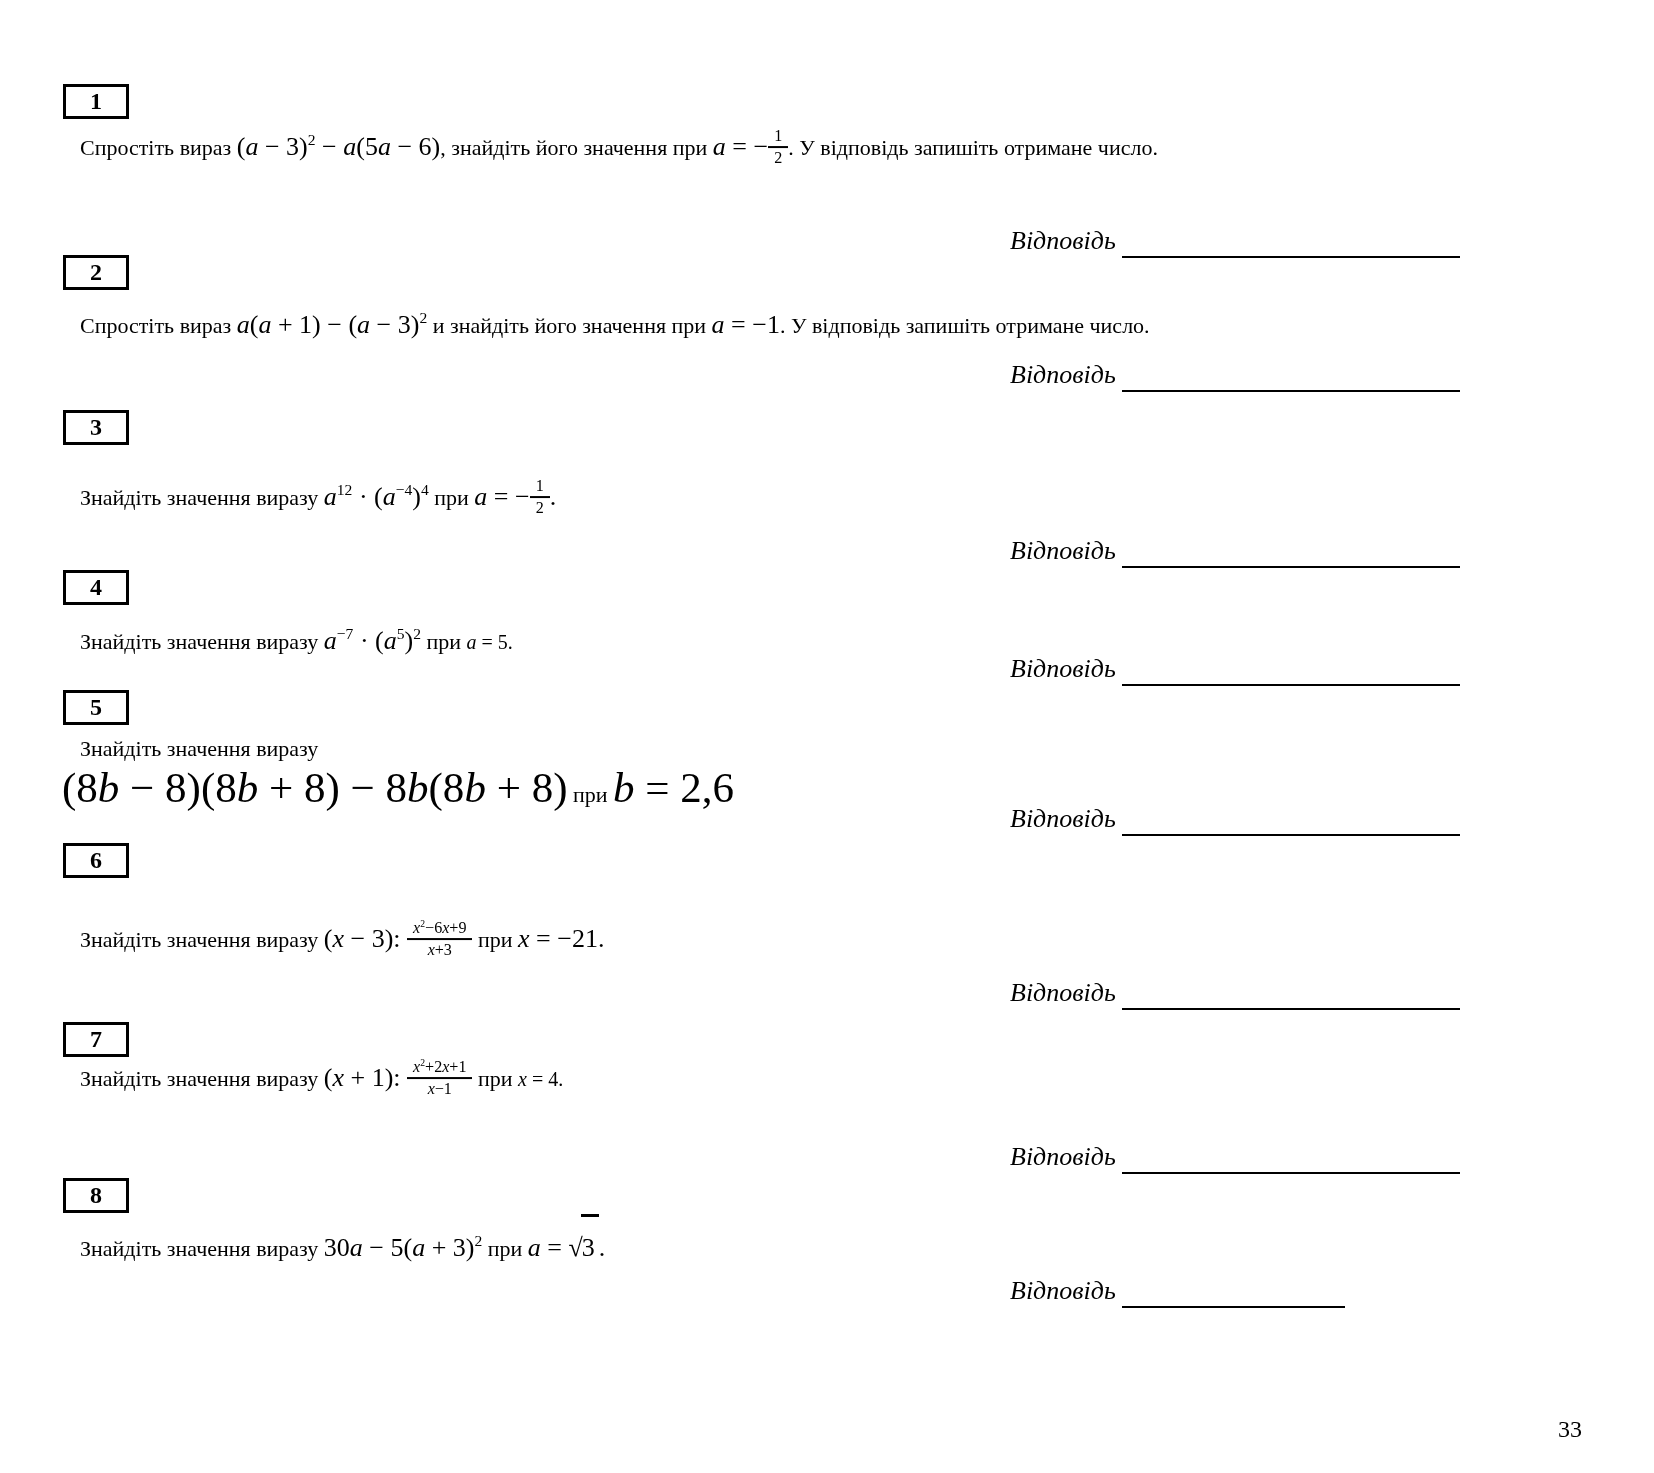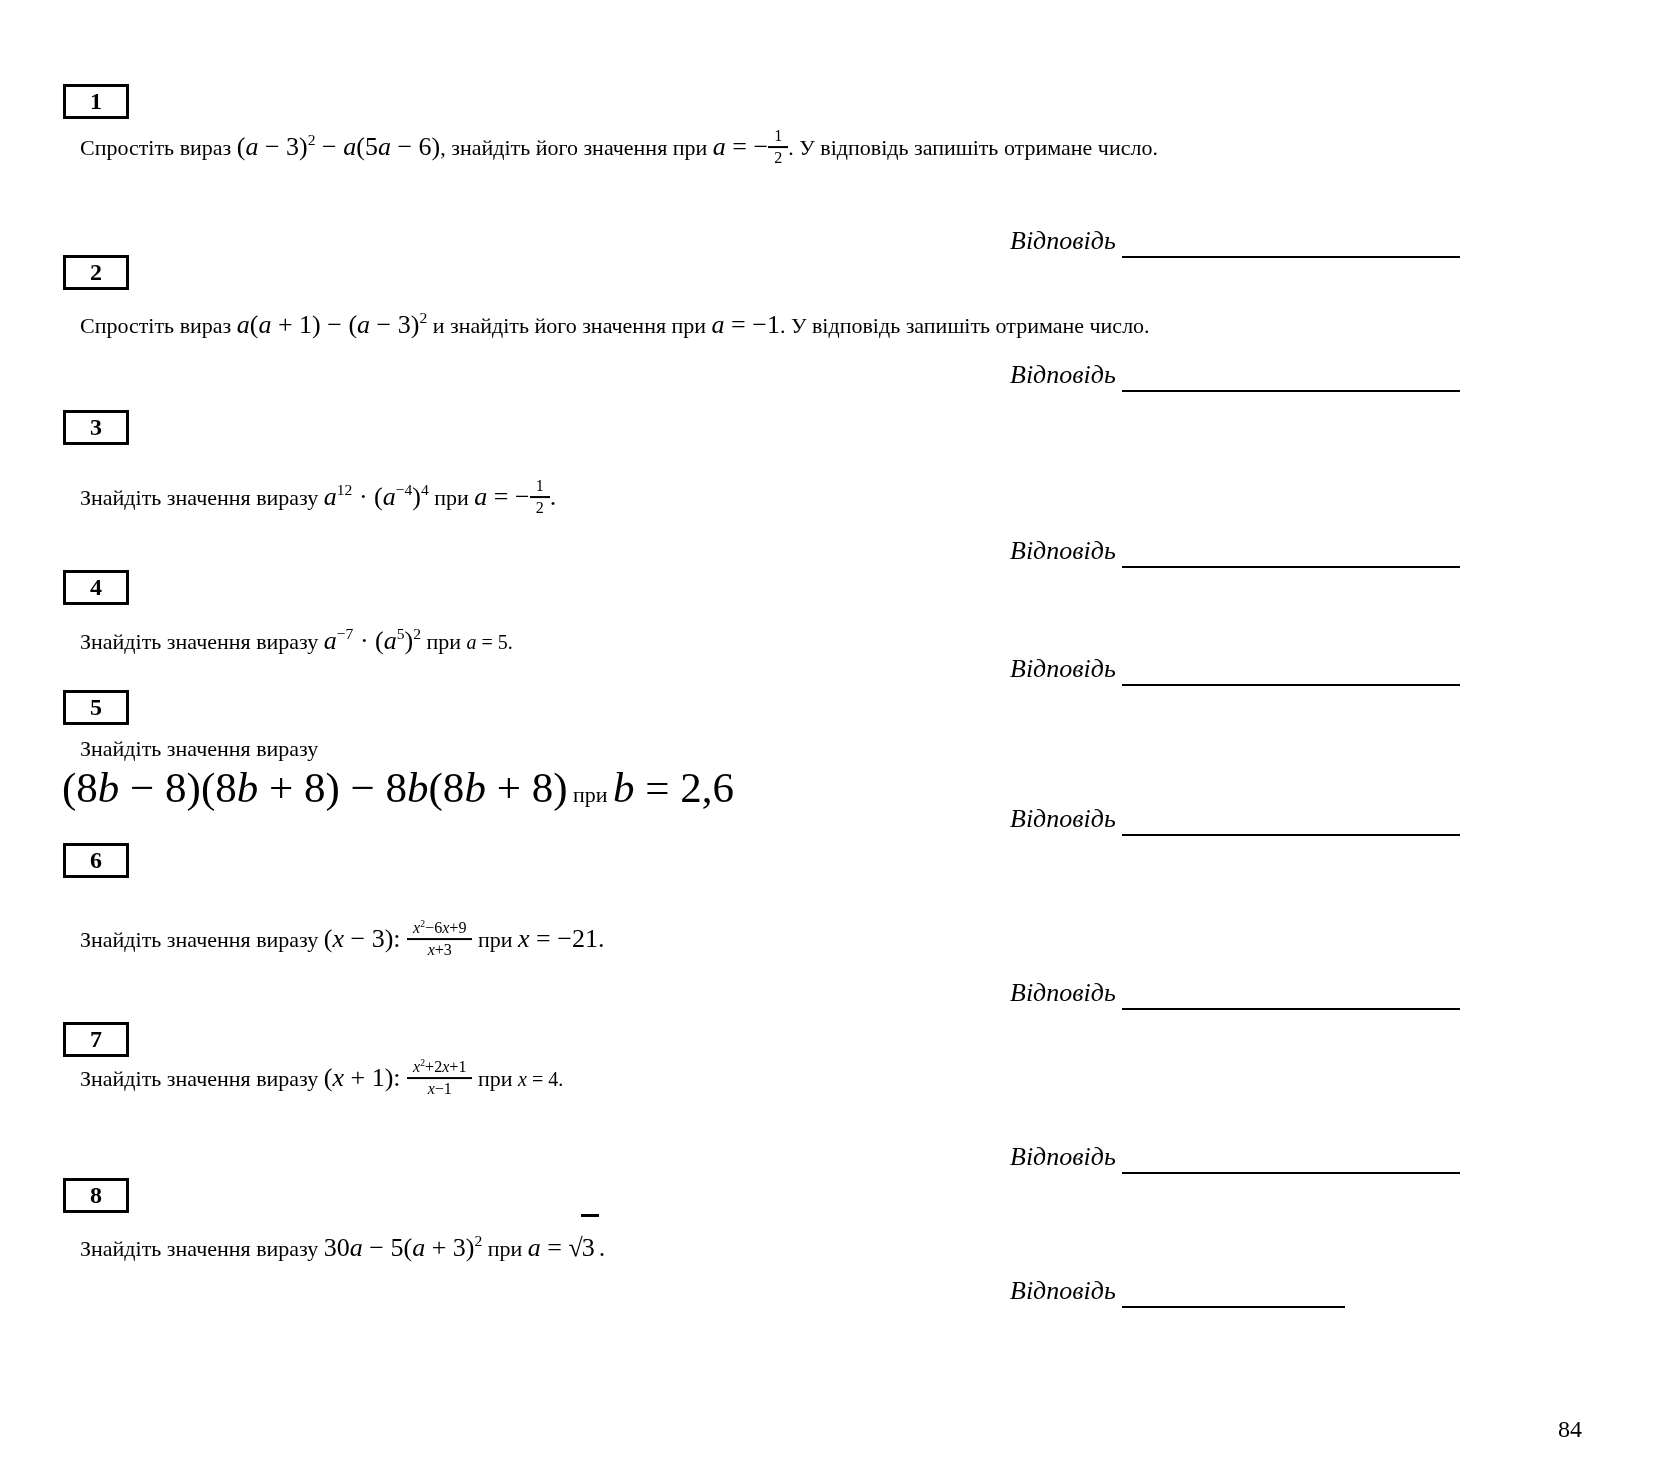--- a/index.html
+++ b/index.html
@@ -130,15 +130,15 @@
 
   <div class="task-box b8">
     <span>8</span>
   </div>
   <div class="task-text t8"><span class="ttext">Знайдіть значення виразу </span><span class="math m-lg"><span class="mr">30</span><span class="mi">a</span><span class="mr"> − 5(</span><span class="mi">a</span><span class="mr"> + 3)</span><sup class="msup">2</sup></span><span class="ttext"> при </span><span class="math m-lg"><span class="mi">a</span><span class="mr"> = </span><span class="msqrt"><span class="msign">√</span><span class="mrad">3</span></span><span class="mr">.</span></span></div>
   <div class="answer a8">
     <span class="answer-label">Відповідь</span>
     <span class="answer-line"></span>
   </div>
 
-  <div class="page-number">84</div>
+  <div class="page-number">33</div>
 
 </div>
 
 </body></html>

